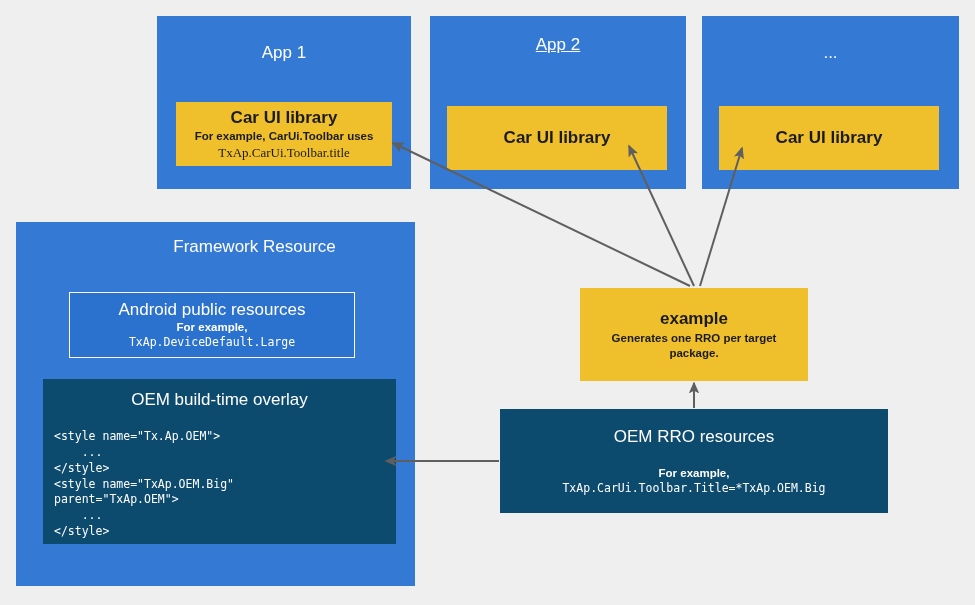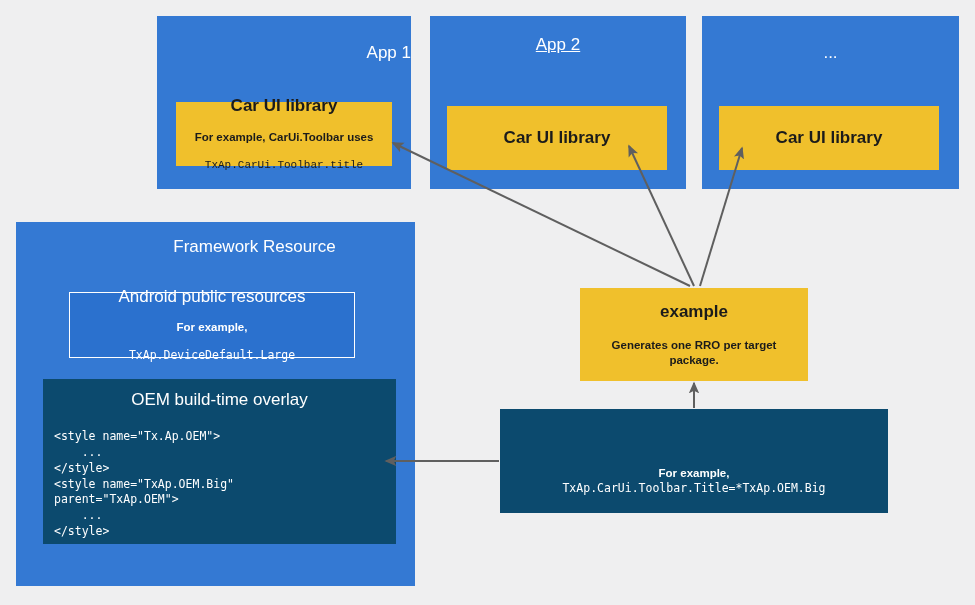--- a/index.html
+++ b/index.html
@@ -51,24 +51,24 @@
     line-height: 1.3;
   }
   .sub-white {
     color: #ffffff;
     text-align: center;
     font-size: 11.5px;
     font-weight: 600;
     line-height: 1.3;
   }
   .mono-dark {
-    font-family: Liberation Mono, monospace;
+    font-family: Liberation Serif, serif;
     color: #1b1b1b;
     text-align: left;
-    font-size: 11px;
+    font-size: 13px;
     line-height: 1.35;
   }
   .mono-white {
     font-family: "DejaVu Sans Mono", "Liberation Mono", monospace;
     color: #ffffff;
     text-align: center;
     font-size: 11.5px;
     line-height: 1.35;
   }
   .code-block {
@@ -86,30 +86,29 @@
   .arrow-layer {
     position: absolute;
     inset: 0;
     pointer-events: none;
   }
   .ctr {
     display: flex;
     flex-direction: column;
     align-items: center;
     justify-content: center;
-    gap: 13px;
   }
 </style>
 </head>
 <body>
 
 <div id="canvas">
 
   <div class="box blue" style="left:157px; top:16px; width:254px; height:173px;">
-    <div class="title-white" style="position:absolute; left:0; top:26px; width:100%;text-align:right;">App 1</div>
+    <div class="title-white" style="position:absolute; left:0; top:26px; width:100%;">App 1</div>
     <div class="box yellow ctr" style="left:19px; top:86px; width:216px; height:64px;">
       <div class="title-dark" style="margin-bottom:1px;">Car UI library</div>
       <div class="sub-dark">For example, CarUi.Toolbar uses</div>
       <div class="mono-dark">TxAp.CarUi.Toolbar.title</div>
     </div>
   </div>
 
   <div class="box blue" style="left:430px; top:16px; width:256px; height:173px;">
     <div class="title-white" style="position:absolute; left:0; top:18px; width:100%;text-decoration:underline;">App 2</div>
     <div class="box yellow ctr" style="left:17px; top:90px; width:220px; height:64px;">
@@ -144,20 +143,21 @@
 &lt;/style&gt;</div>
     </div>
   </div>
 
   <div class="box yellow ctr" style="left:580px; top:288px; width:228px; height:93px; padding:0 14px;">
     <div class="title-dark" style="margin-bottom:2px;">example</div>
     <div class="sub-dark">Generates one RRO per target package.</div>
   </div>
 
   <div class="box green" style="left:500px; top:409px; width:388px; height:104px;">
+    <div class="title-white" style="position:absolute; left:0; top:17px; width:100%;">OEM RRO resources</div>
     <div class="sub-white" style="position:absolute; left:0; top:57px; width:100%;">For example,</div>
     <div class="mono-white" style="position:absolute; left:0; top:72px; width:100%;">TxAp.CarUi.Toolbar.Title=*TxAp.OEM.Big</div>
   </div>
 
   <svg class="arrow-layer" width="975" height="605" viewBox="0 0 975 605">
     <defs>
       <marker id="arrowhead" markerWidth="6" markerHeight="6" refX="5.2" refY="3" orient="auto" markerUnits="strokeWidth">
         <path d="M0,0.4 L6,3 L0,5.6 L1.3,3 Z" fill="#5f5f5f"></path>
       </marker>
     </defs>

